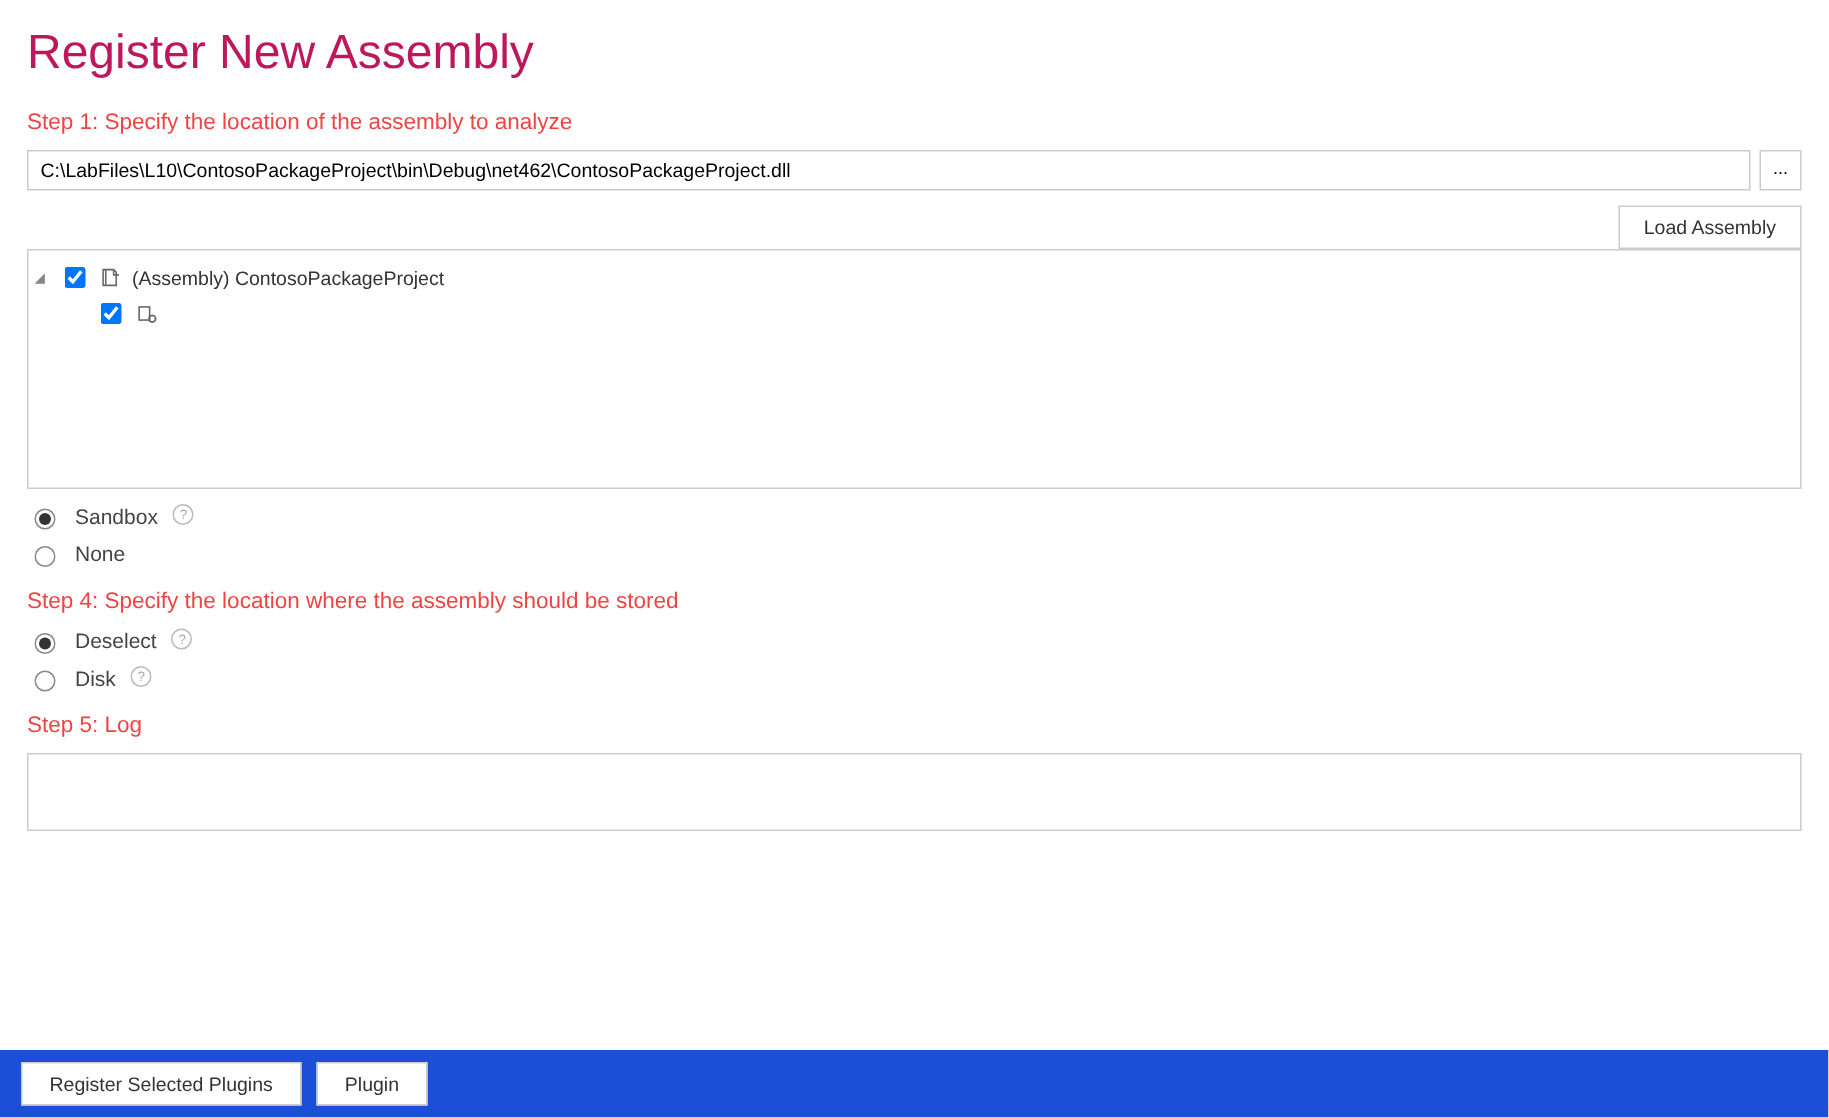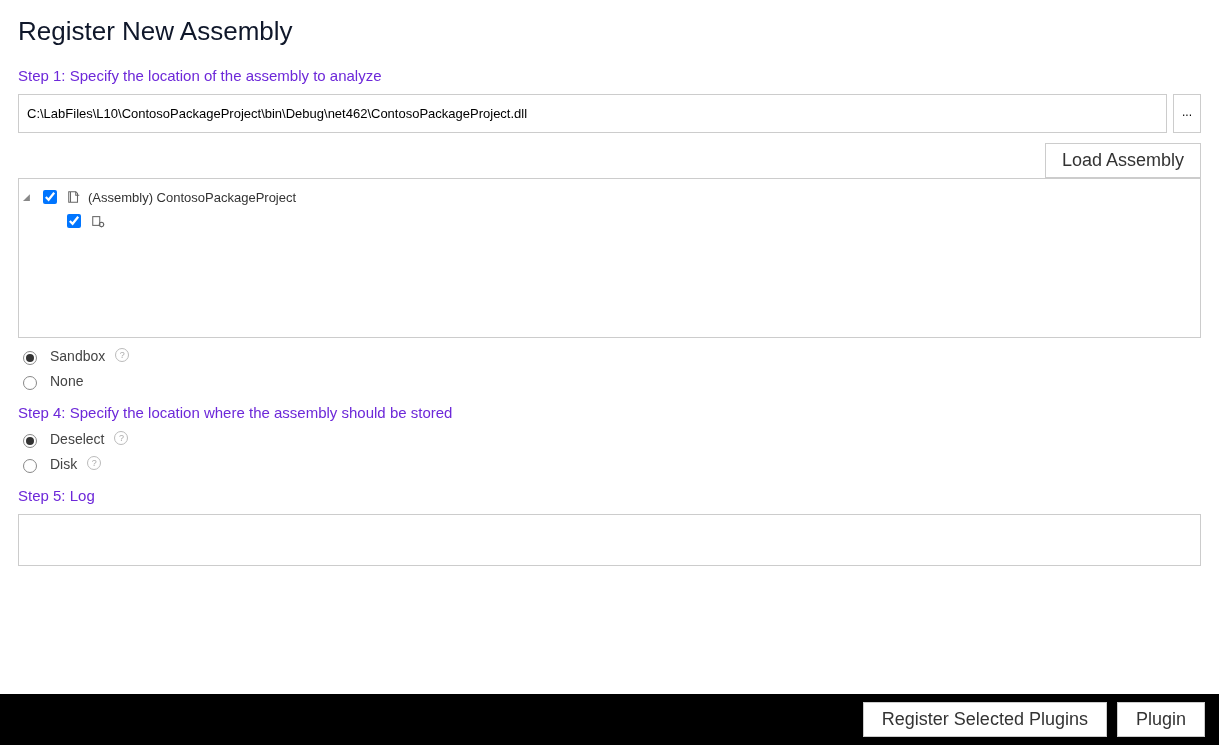--- a/index.html
+++ b/index.html
@@ -11,42 +11,42 @@
     background: #fff;
     display: flex;
     flex-direction: column;
     min-height: 745px;
   }
   .content {
     padding: 10px 18px 10px 18px;
     flex: 1;
   }
   .page-title {
-    font-size: 26px;
+    font-size: 32px;
     font-weight: 300;
-    color: #0f172a;
+    color: #be185d;
     margin: 6px 0 20px 0;
   }
   .step-label {
     font-size: 15px;
     font-weight: 400;
-    color: #6d28d9;
+    color: #ef4444;
     margin: 14px 0 10px 0;
   }
   .path-row {
     display: flex;
     gap: 6px;
     align-items: stretch;
   }
   .path-input {
     flex: 1;
     border: 1px solid #ccc;
     padding: 4px 8px;
     font-size: 13px;
-    height: 39px;
+    height: 27px;
     background: #fff;
   }
   .browse-btn {
     width: 28px;
     border: 1px solid #ccc;
     background: #fff;
     cursor: pointer;
     font-size: 12px;
     display: flex;
     align-items: center;
@@ -54,21 +54,21 @@
     padding-bottom: 4px;
   }
   .load-row {
     margin-top: 10px;
     text-align: right;
   }
   .btn {
     border: 1px solid #ccc;
     background: #fff;
     padding: 6px 16px;
-    font-size: 18px;
+    font-size: 13px;
     cursor: pointer;
     color: #333;
   }
   .select-all-row {
     text-align: right;
     margin-top: 6px;
     font-size: 13px;
   }
   .select-all-row label { cursor: pointer; }
   .tree {
@@ -140,24 +140,24 @@
   }
   .log-box {
     border: 1px solid #ccc;
     min-height: 52px;
     width: 100%;
     padding: 4px 8px;
     font-size: 13px;
     resize: none;
   }
   .footer {
-    background: #000000;
+    background: #1d4ed8;
     padding: 8px 14px;
     display: flex;
-    justify-content: flex-end;
+    justify-content: flex-start;
     gap: 10px;
   }
   .footer .btn { padding: 6px 18px; }
 </style>
 </head>
 <body>
 
 <div class="content">
   <div class="page-title">Register New Assembly</div>
 

